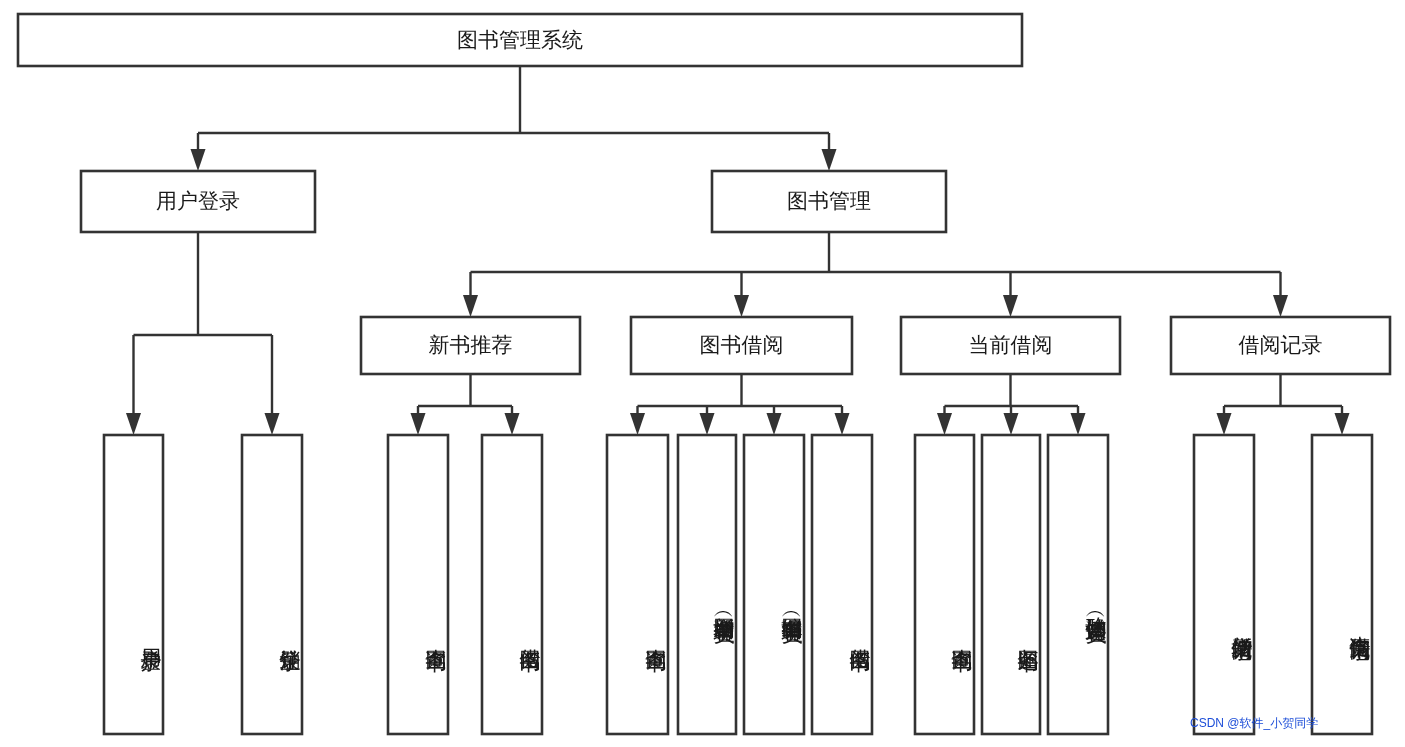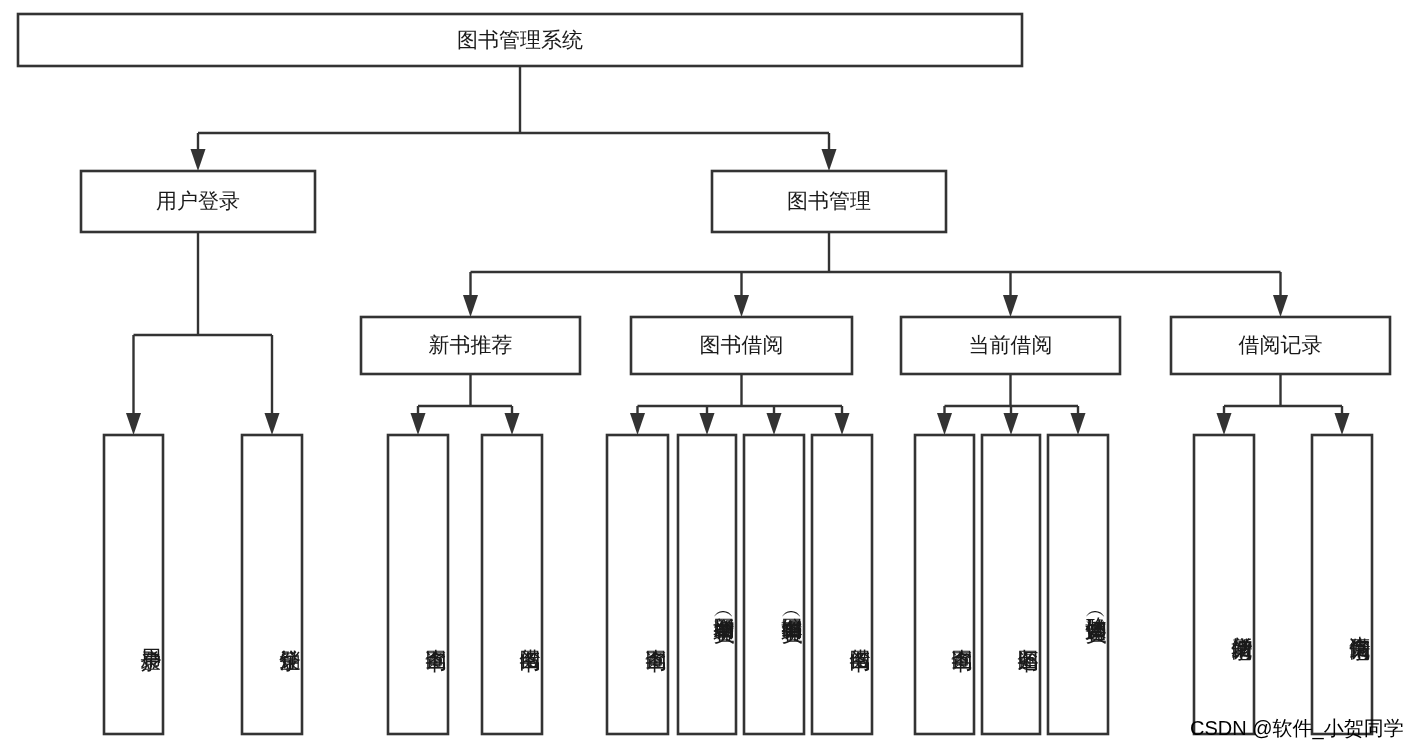--- a/index.html
+++ b/index.html
@@ -62,22 +62,22 @@
     text-align: center;
     display: flex;
     align-items: flex-start;
     justify-content: center;
     white-space: nowrap;
     pointer-events: none;
   }
   .watermark {
     position: absolute;
     font-family: "Liberation Sans", "DejaVu Sans", sans-serif;
-    font-size: 20px;
-    color: #000000;
+    font-size: 12px;
+    color: #1d4ed8;
     white-space: nowrap;
     user-select: none;
   }
 </style>
 </head>
 <body>
 
 <div id="diagram-root">
   <svg id="tree-svg" viewBox="0 0 1405 747" xmlns="http://www.w3.org/2000/svg">
     <g id="edges-layer">

